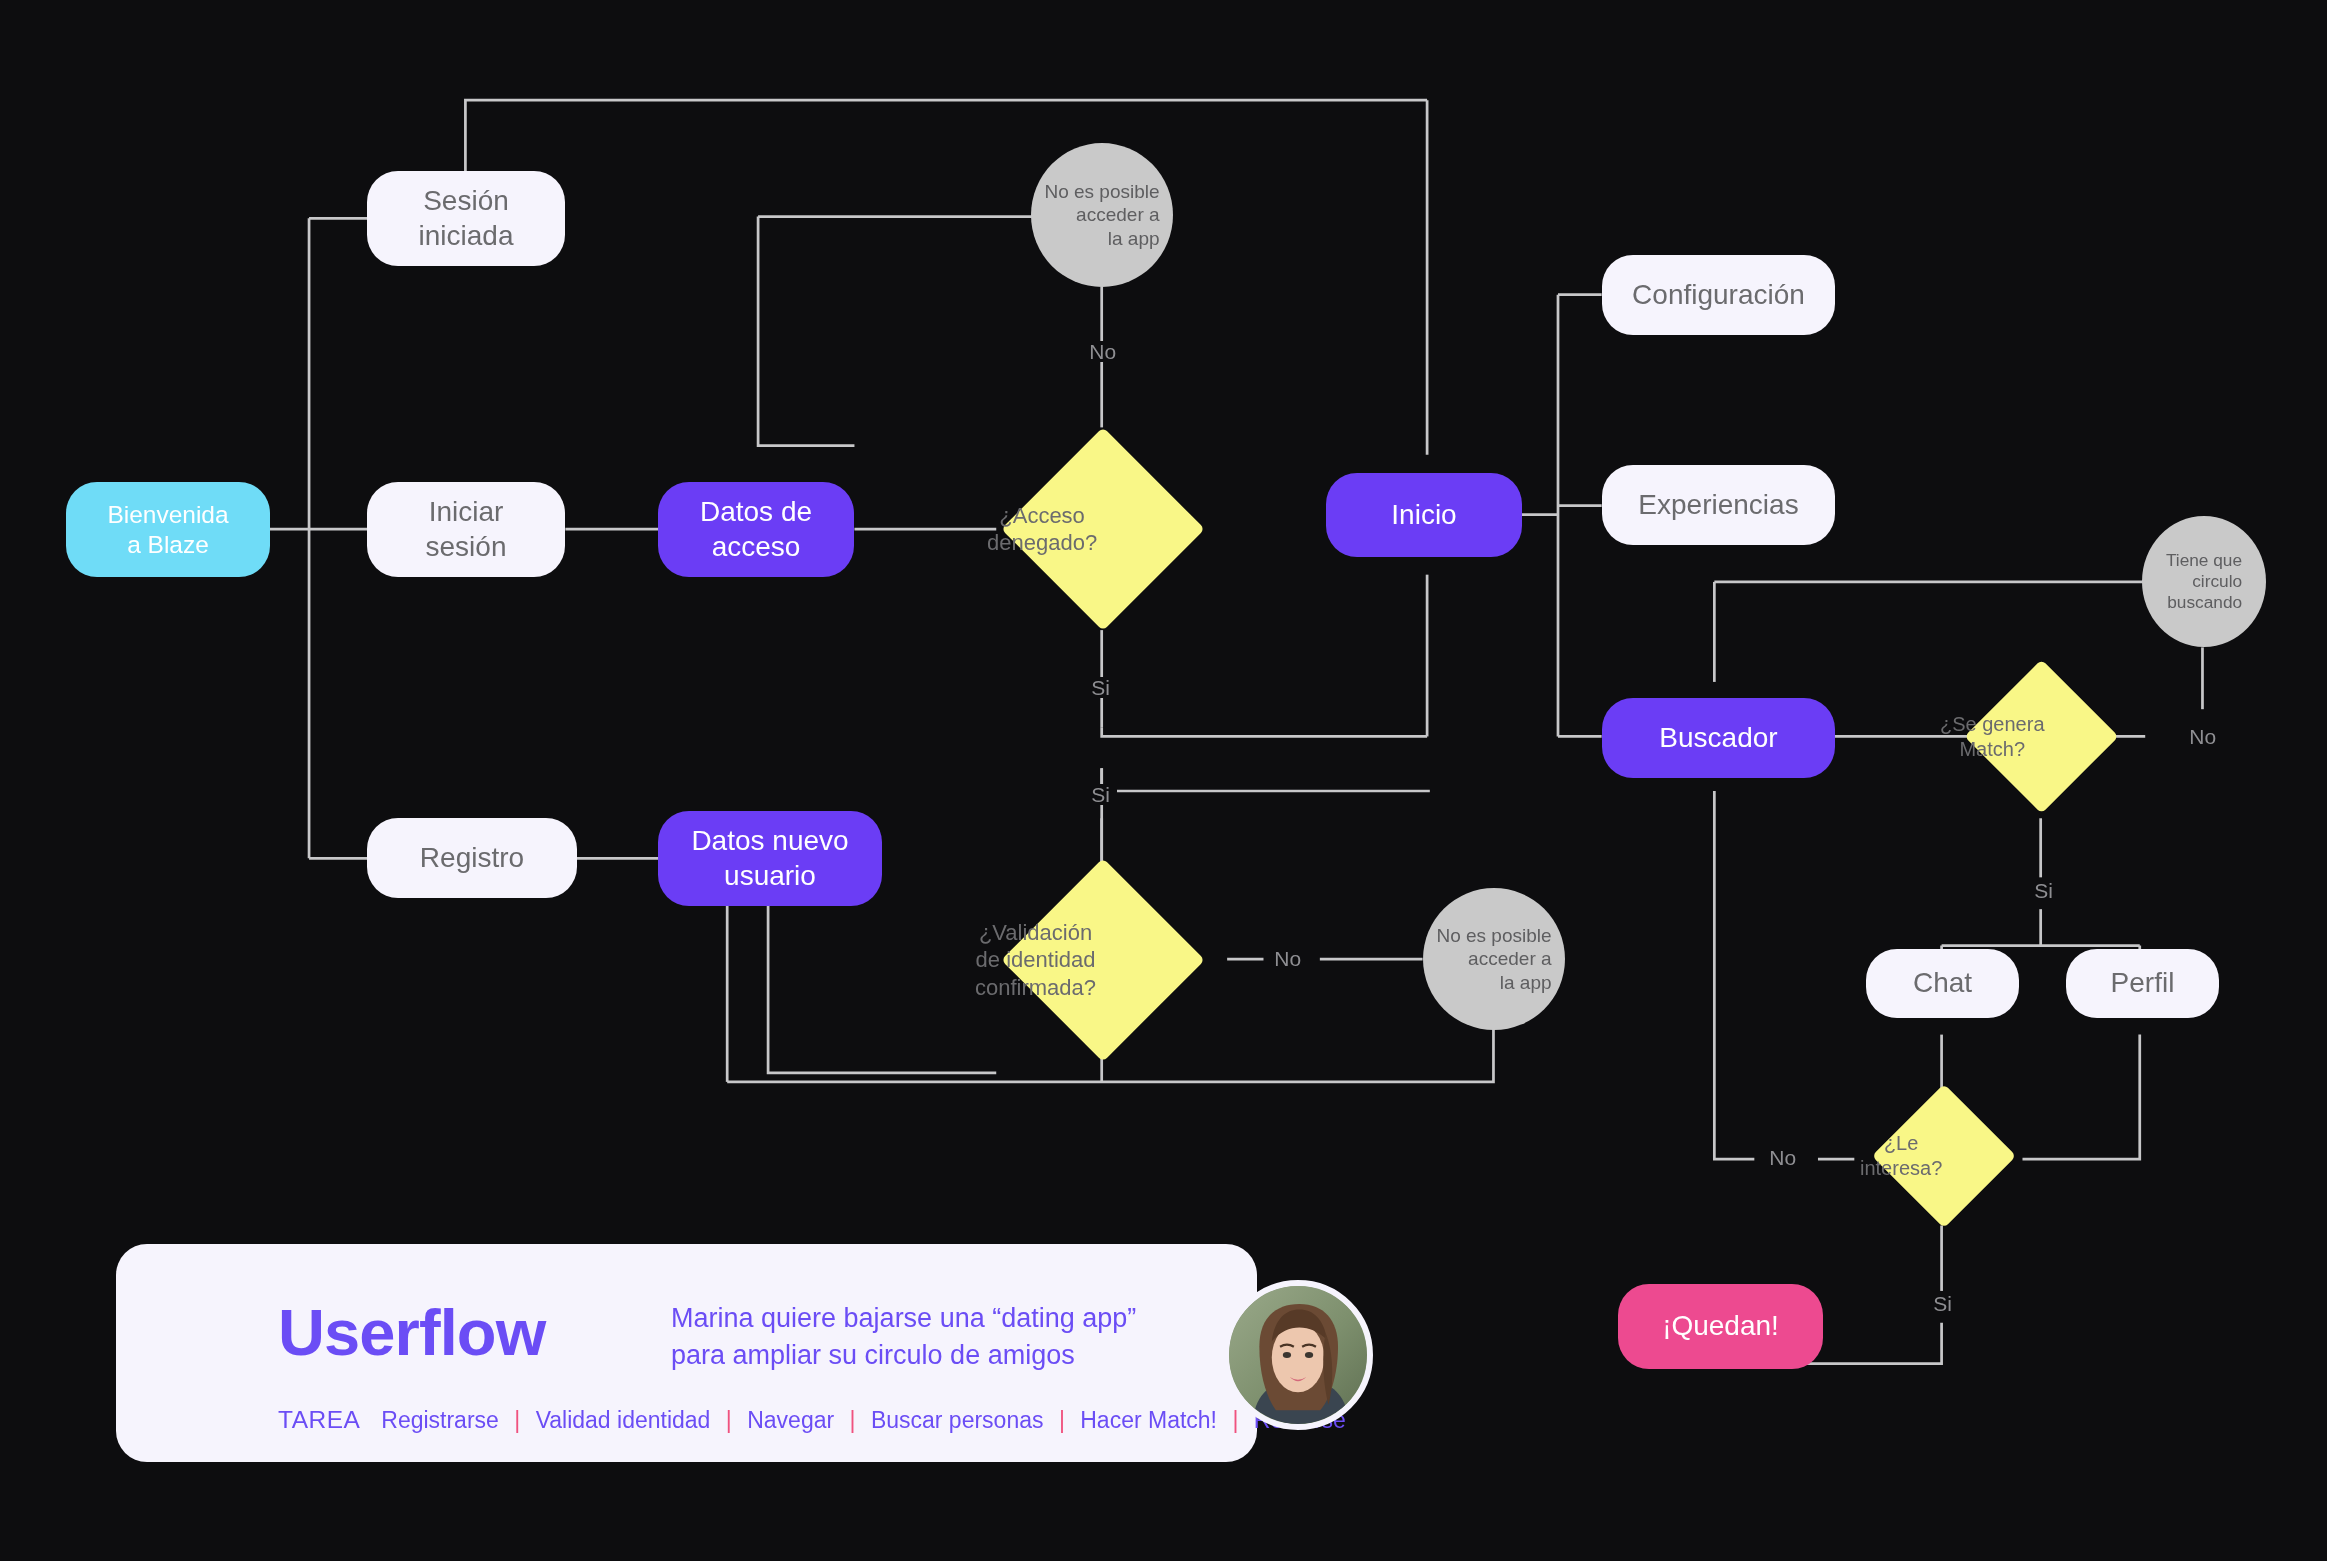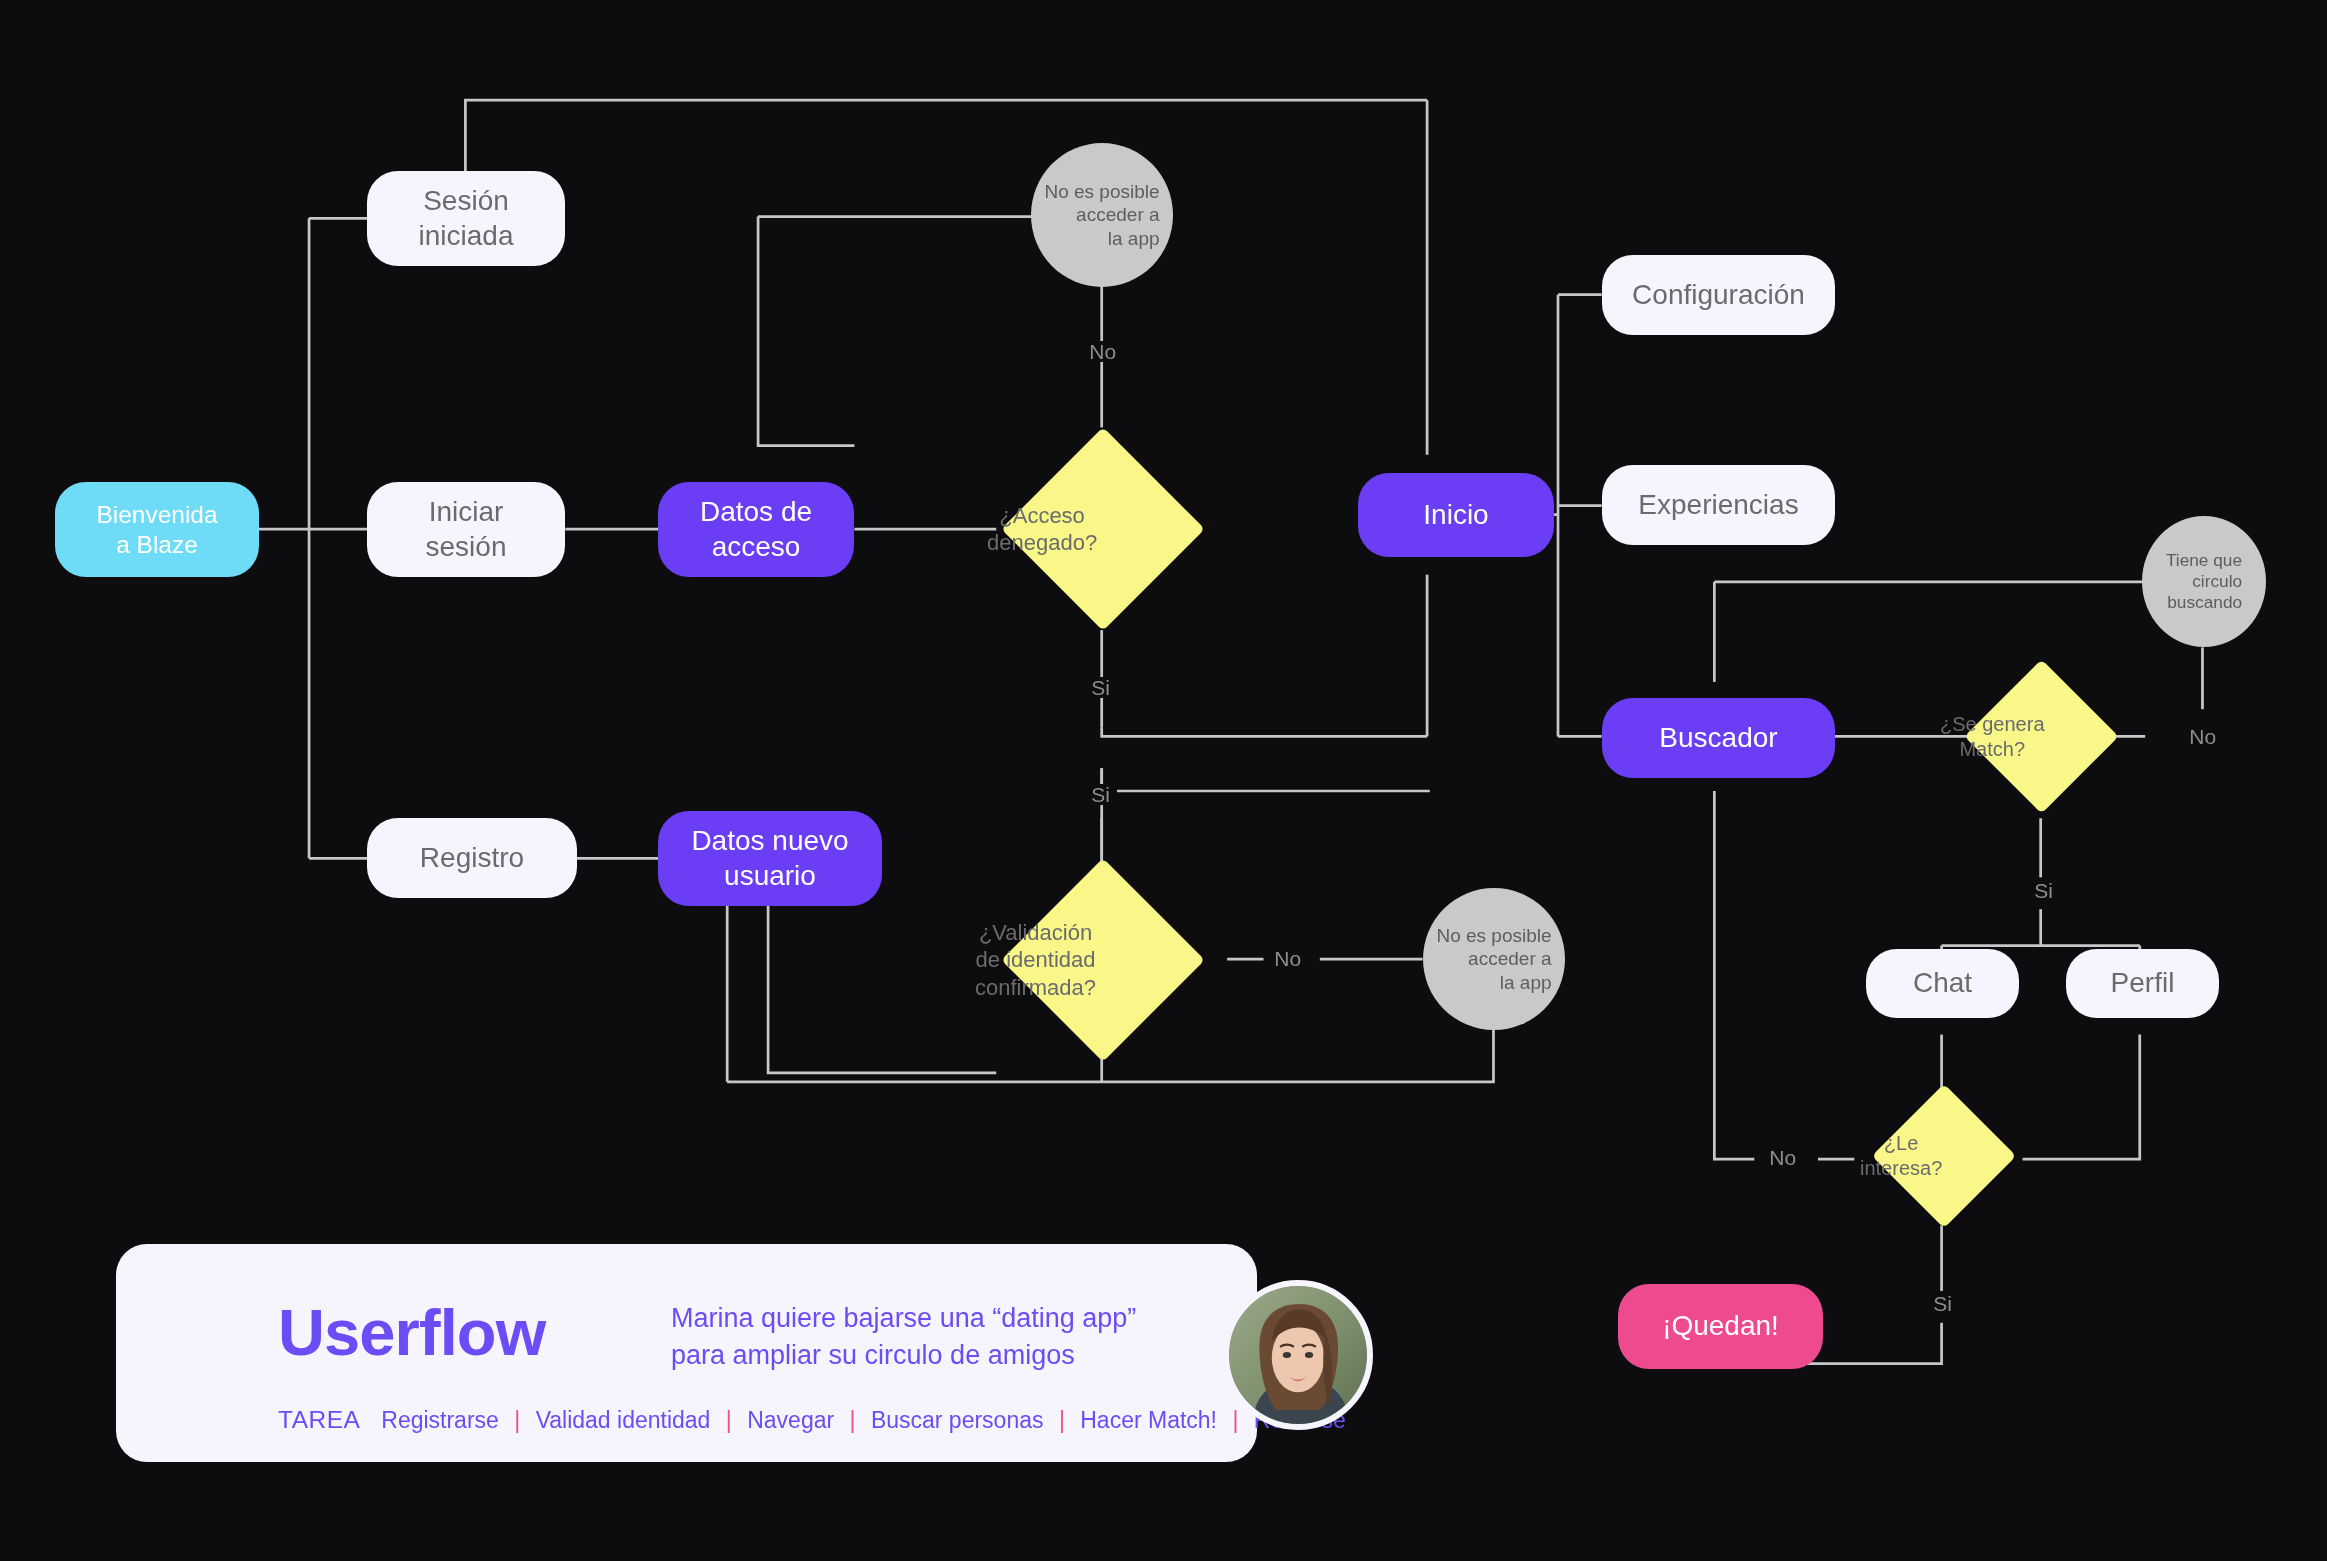--- a/index.html
+++ b/index.html
@@ -11,21 +11,21 @@
   #canvas{position:absolute;inset:0;width:2327px;height:1562px;}
   #edges{position:absolute;left:0;top:0;width:2327px;height:1562px;}
 
   .node{position:absolute;display:flex;align-items:center;justify-content:center;
         text-align:center;box-sizing:border-box;line-height:1.22;}
 
   
   .pill{border-radius:31px;padding:5.5px 12.7px;}
   .pill.light{background:#f6f4fd;color:#6b6b6e;font-size:28px;}
   .pill.purple{background:#6b3df5;color:#ffffff;font-size:28px;}
-  .pill.cyan{background:#6fdcf7;color:#ffffff;font-size:24.5px;}
+  .pill.cyan{background:#6fdcf7;color:#ffffff;font-size:24.5px;margin-left:11px;}
   .pill.pink{background:#ed4a90;color:#ffffff;font-size:28px;}
 
   
   .ellipse{background:#c9c9c9;color:#5e5e60;border-radius:50%;
            font-size:19px;padding:3.6px 9px;text-align:right;}
 
   
   .diamond{position:absolute;}
   .diamond .dshape{position:absolute;inset:0;background:#f9f787;
                    transform:rotate(45deg);border-radius:5.5px;}
@@ -211,21 +211,21 @@
   </div>
 
   <div class="node ellipse" style="left:1423px;top:888px;width:142px;height:142px;">
     <div>
       <span>No es posible</span><br>
       <span>acceder a</span><br>
       <span>la app</span>
     </div>
   </div>
 
-  <div class="node pill purple" style="left:1326px;top:473px;width:196px;height:84px;margin-left:32px;">
+  <div class="node pill purple" style="left:1326px;top:473px;width:196px;height:84px;">
     <span>Inicio</span>
   </div>
 
   <div class="node pill light" style="left:1602px;top:255px;width:233px;height:80px;">
     <span>Configuración</span>
   </div>
 
   <div class="node pill light" style="left:1602px;top:465px;width:233px;height:80px;">
     <span>Experiencias</span>
   </div>

